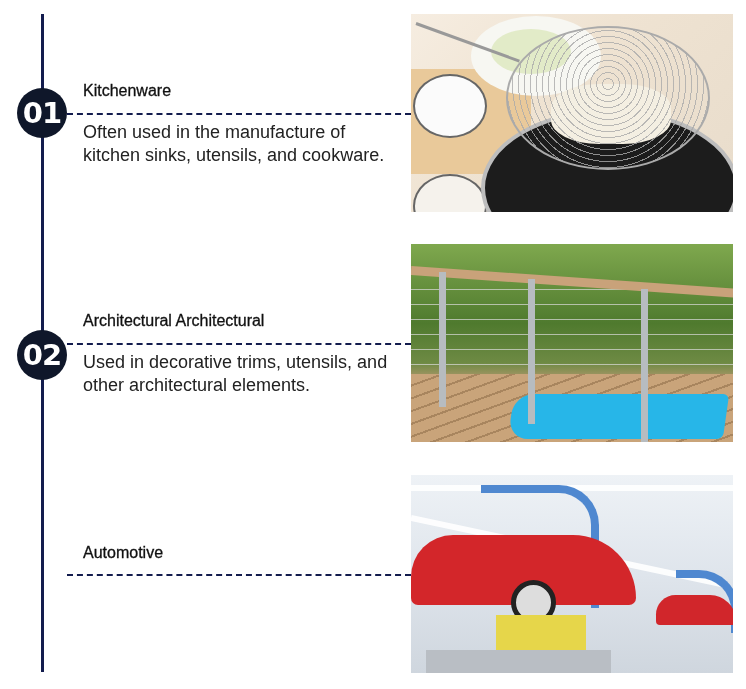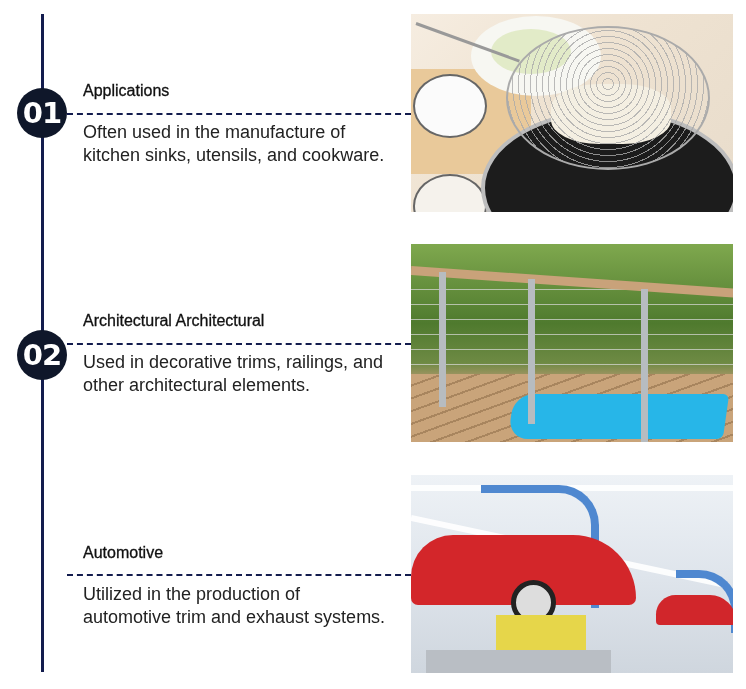--- a/index.html
+++ b/index.html
@@ -62,60 +62,59 @@
     .factory .base { position:absolute; left:15px; top:175px; width:185px; height:23px; background:#b9bec4; }
   </style>
 </head>
 <body>
 
 <div class="timeline-line"></div>
 
 <div class="item" style="top:0;">
   <div class="badge" style="top:88px;">01</div>
   <div class="dash" style="top:113px;"></div>
-  <div class="title" style="top:82px;">Applications</div>
+  <div class="title" style="top:82px;">Kitchenware</div>
   <div class="desc" style="top:121px;">Often used in the manufacture of kitchen sinks, utensils, and cookware.</div>
   <div class="photo kitchen" style="top:14px;" title="Stainless steel wire strainer lifting food from a pot">
     <div class="board"></div>
     <div class="plate"></div>
     <div class="plate-in"></div>
     <div class="bowl1"></div>
     <div class="bowl2"></div>
     <div class="pot"></div>
     <div class="food"></div>
     <div class="strainer"></div>
     <div class="handle"></div>
   </div>
 </div>
 
 <div class="item" style="top:0;">
   <div class="badge" style="top:330px;text-align:center;">02</div>
   <div class="dash" style="top:343px;"></div>
   <div class="title" style="top:312px;">Architectural Architectural</div>
-  <div class="desc" style="top:351px;">Used in decorative trims, railings, and other architectural elements.</div>
+  <div class="desc" style="top:351px;">Used in decorative trims, utensils, and other architectural elements.</div>
   <div class="photo railing" style="top:244px;" title="Stainless steel cable railing on a wooden deck beside a pool">
     <div class="deck"></div>
     <div class="pool"></div>
     <div class="cable" style="top:45px;"></div>
     <div class="cable" style="top:60px;"></div>
     <div class="cable" style="top:75px;"></div>
     <div class="cable" style="top:90px;"></div>
     <div class="cable" style="top:105px;"></div>
     <div class="cable" style="top:120px;"></div>
     <div class="rail-top"></div>
     <div class="post" style="left:28px; top:28px; height:135px;"></div>
     <div class="post" style="left:117px; top:35px; height:145px;"></div>
     <div class="post" style="left:230px; top:45px; height:155px;"></div>
   </div>
 </div>
 
 <div class="item" style="top:0;">
   <div class="dash" style="top:574px;"></div>
   <div class="title" style="top:544px;">Automotive</div>
-  <div class="desc" style="top:583px;">Utilized in the production of automotive trim and exhaust systems.</div>
   <div class="photo factory" style="top:475px;" title="Red cars on an automotive assembly line">
     <div class="beam" style="top:10px;"></div>
     <div class="beam" style="top:40px; transform:rotate(12deg); transform-origin:left;"></div>
     <div class="arch" style="left:70px; top:10px; width:110px; height:115px;"></div>
     <div class="arch" style="left:265px; top:95px; width:55px; height:55px;"></div>
     <div class="car1"></div>
     <div class="car1w"></div>
     <div class="car2"></div>
     <div class="lift"></div>
     <div class="base"></div>

